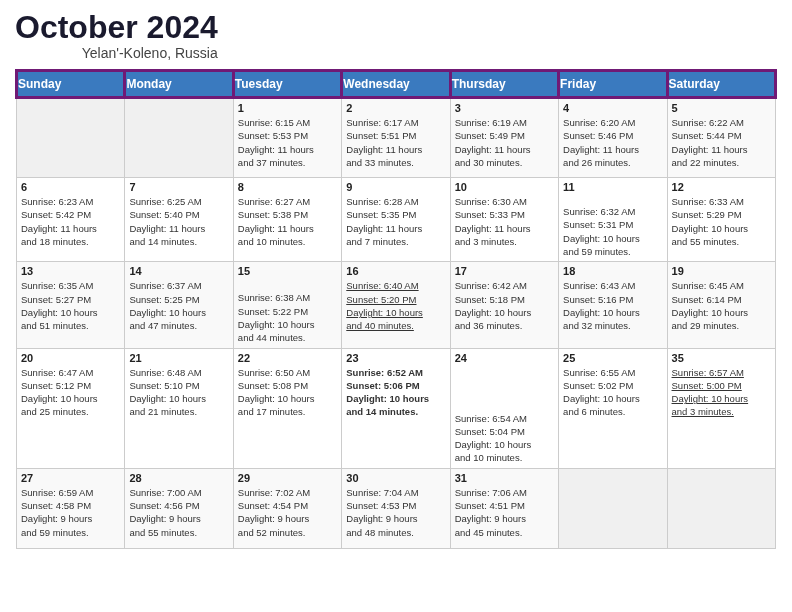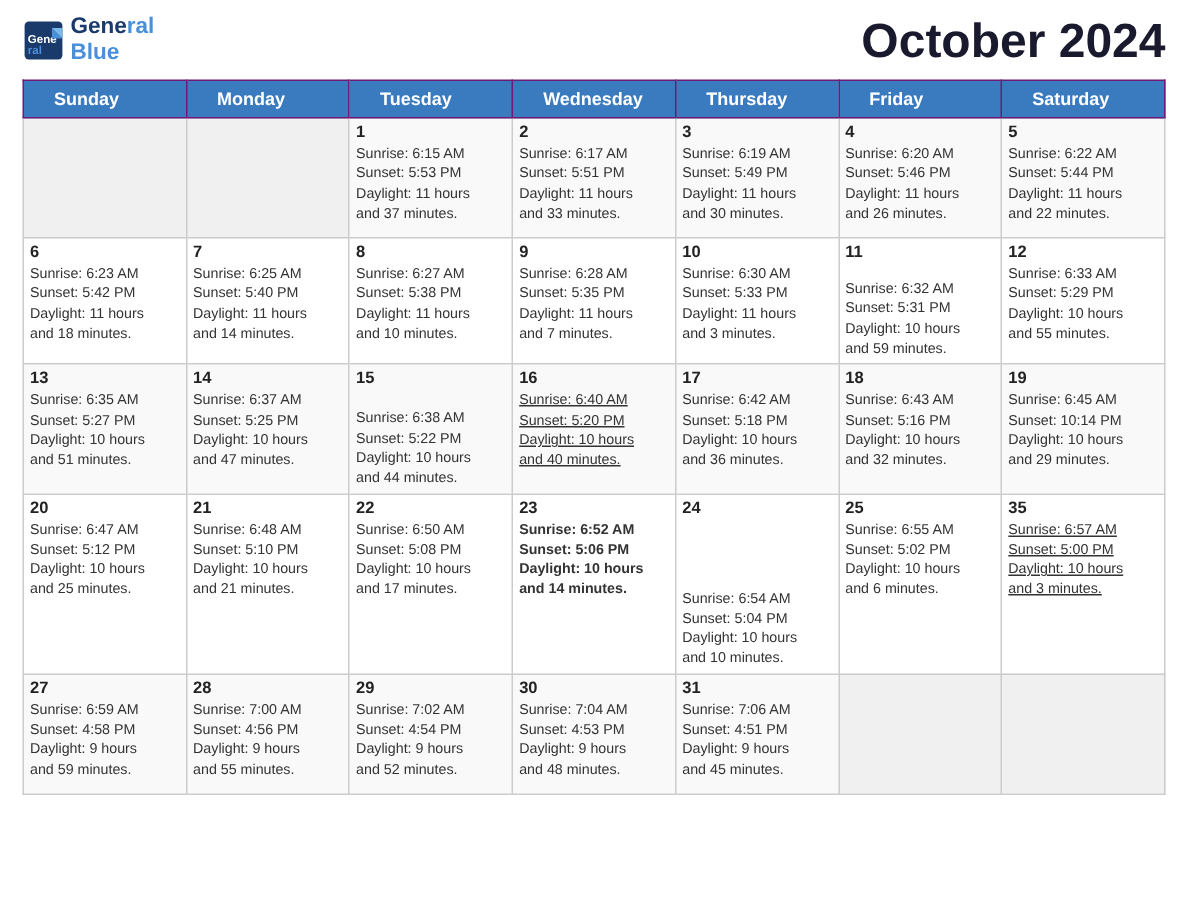--- a/index.html
+++ b/index.html
@@ -47,23 +47,23 @@
     table {
       width: 100%;
       border-collapse: collapse;
       table-layout: fixed;
     }
     thead tr th {
       background: #3a7abf;
       color: #fff;
       font-size: 12px;
       font-weight: bold;
-      padding: 5px 20px;
+      padding: 5px 0;
       text-align: left;
-      border: 1px solid #701a75;
+      border: 3px solid #701a75;
     }
     tbody tr td {
       border: 1px solid #ccc;
       vertical-align: top;
       padding: 3px 4px;
       font-size: 10px;
       color: #222;
       height: 80px;
     }
     tbody tr:nth-child(odd) td {
@@ -86,35 +86,23 @@
     }
     .empty-cell {
       background: #f0f0f0 !important;
     }
   </style>
 </head>
 <body>
 
 <div class="page">
   <div class="header">
-    <div class="logo">
-      <svg class="logo-icon" viewBox="0 0 40 40">
-        <rect x="2" y="2" width="36" height="36" rx="4" fill="#1a3a6b"></rect>
-        <text x="5" y="22" font-size="11" fill="white" font-weight="bold" font-family="Arial">Gene</text>
-        <text x="5" y="33" font-size="11" fill="#4a90d9" font-weight="bold" font-family="Arial">ral</text>
-        <polygon points="28,8 38,18 28,18" fill="#4a90d9"></polygon>
-        <polygon points="28,8 38,8 38,18" fill="#7ab8e8"></polygon>
-      </svg>
-      <div>
-        <div style="font-size:15px;font-weight:bold;color:#1a3a6b;line-height:1.1;">Gene<span style="color:#4a90d9">ral</span></div>
-        <div style="font-size:15px;font-weight:bold;color:#4a90d9;line-height:1.1;">Blue</div>
-      </div>
-    </div>
     <div class="title-area">
       <div class="month-title">October 2024</div>
+      <div class="location">Yelan'-Koleno, Russia</div>
     </div>
   </div>
 
   <table>
     <thead>
       <tr>
         <th>Sunday</th>
         <th>Monday</th>
         <th>Tuesday</th>
         <th>Wednesday</th>
@@ -253,21 +241,21 @@
           <td>
             <span class="day-number">18</span>
             <div class="day-info" style="white-space: pre-line;">Sunrise: 6:43 AM
 Sunset: 5:16 PM
 Daylight: 10 hours
 and 32 minutes.</div>
           </td>
           <td>
             <span class="day-number">19</span>
             <div class="day-info" style="white-space: pre-line;">Sunrise: 6:45 AM
-Sunset: 10:14 PM
+Sunset: 6:14 PM
 Daylight: 10 hours
 and 29 minutes.</div>
           </td>
         </tr>
         <tr>
           <td>
             <span class="day-number">20</span>
             <div class="day-info" style="white-space: pre-line;">Sunrise: 6:47 AM
 Sunset: 5:12 PM
 Daylight: 10 hours

